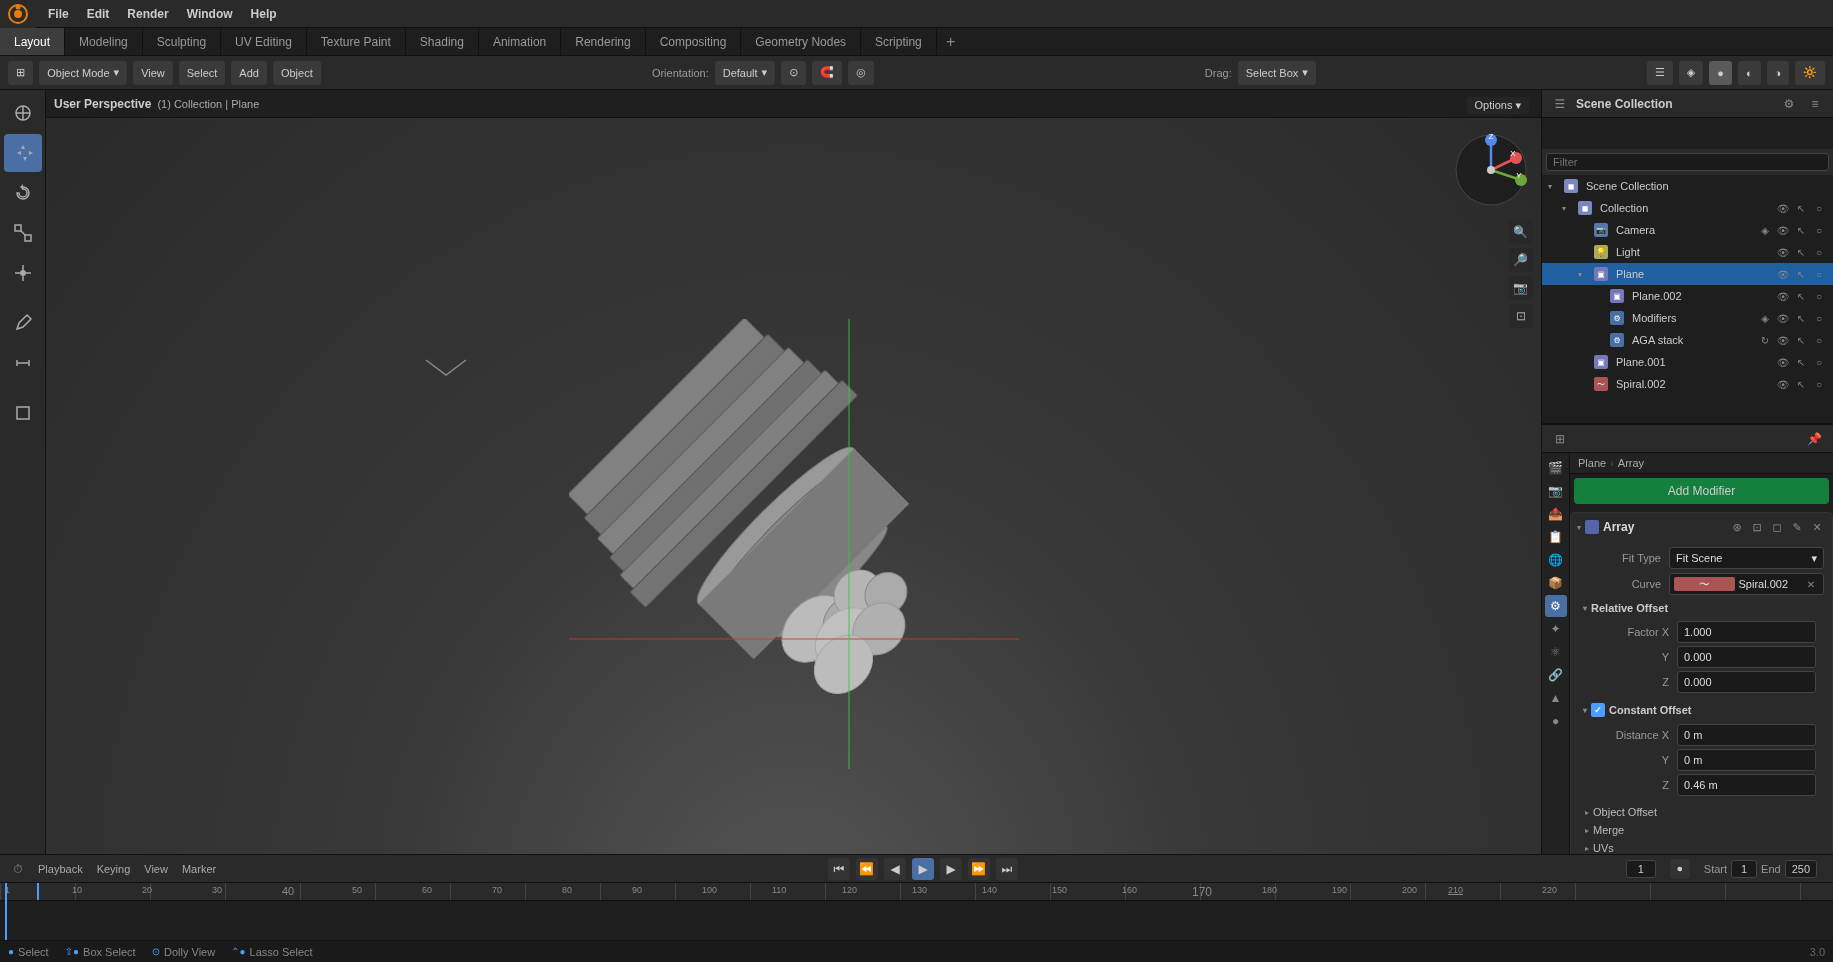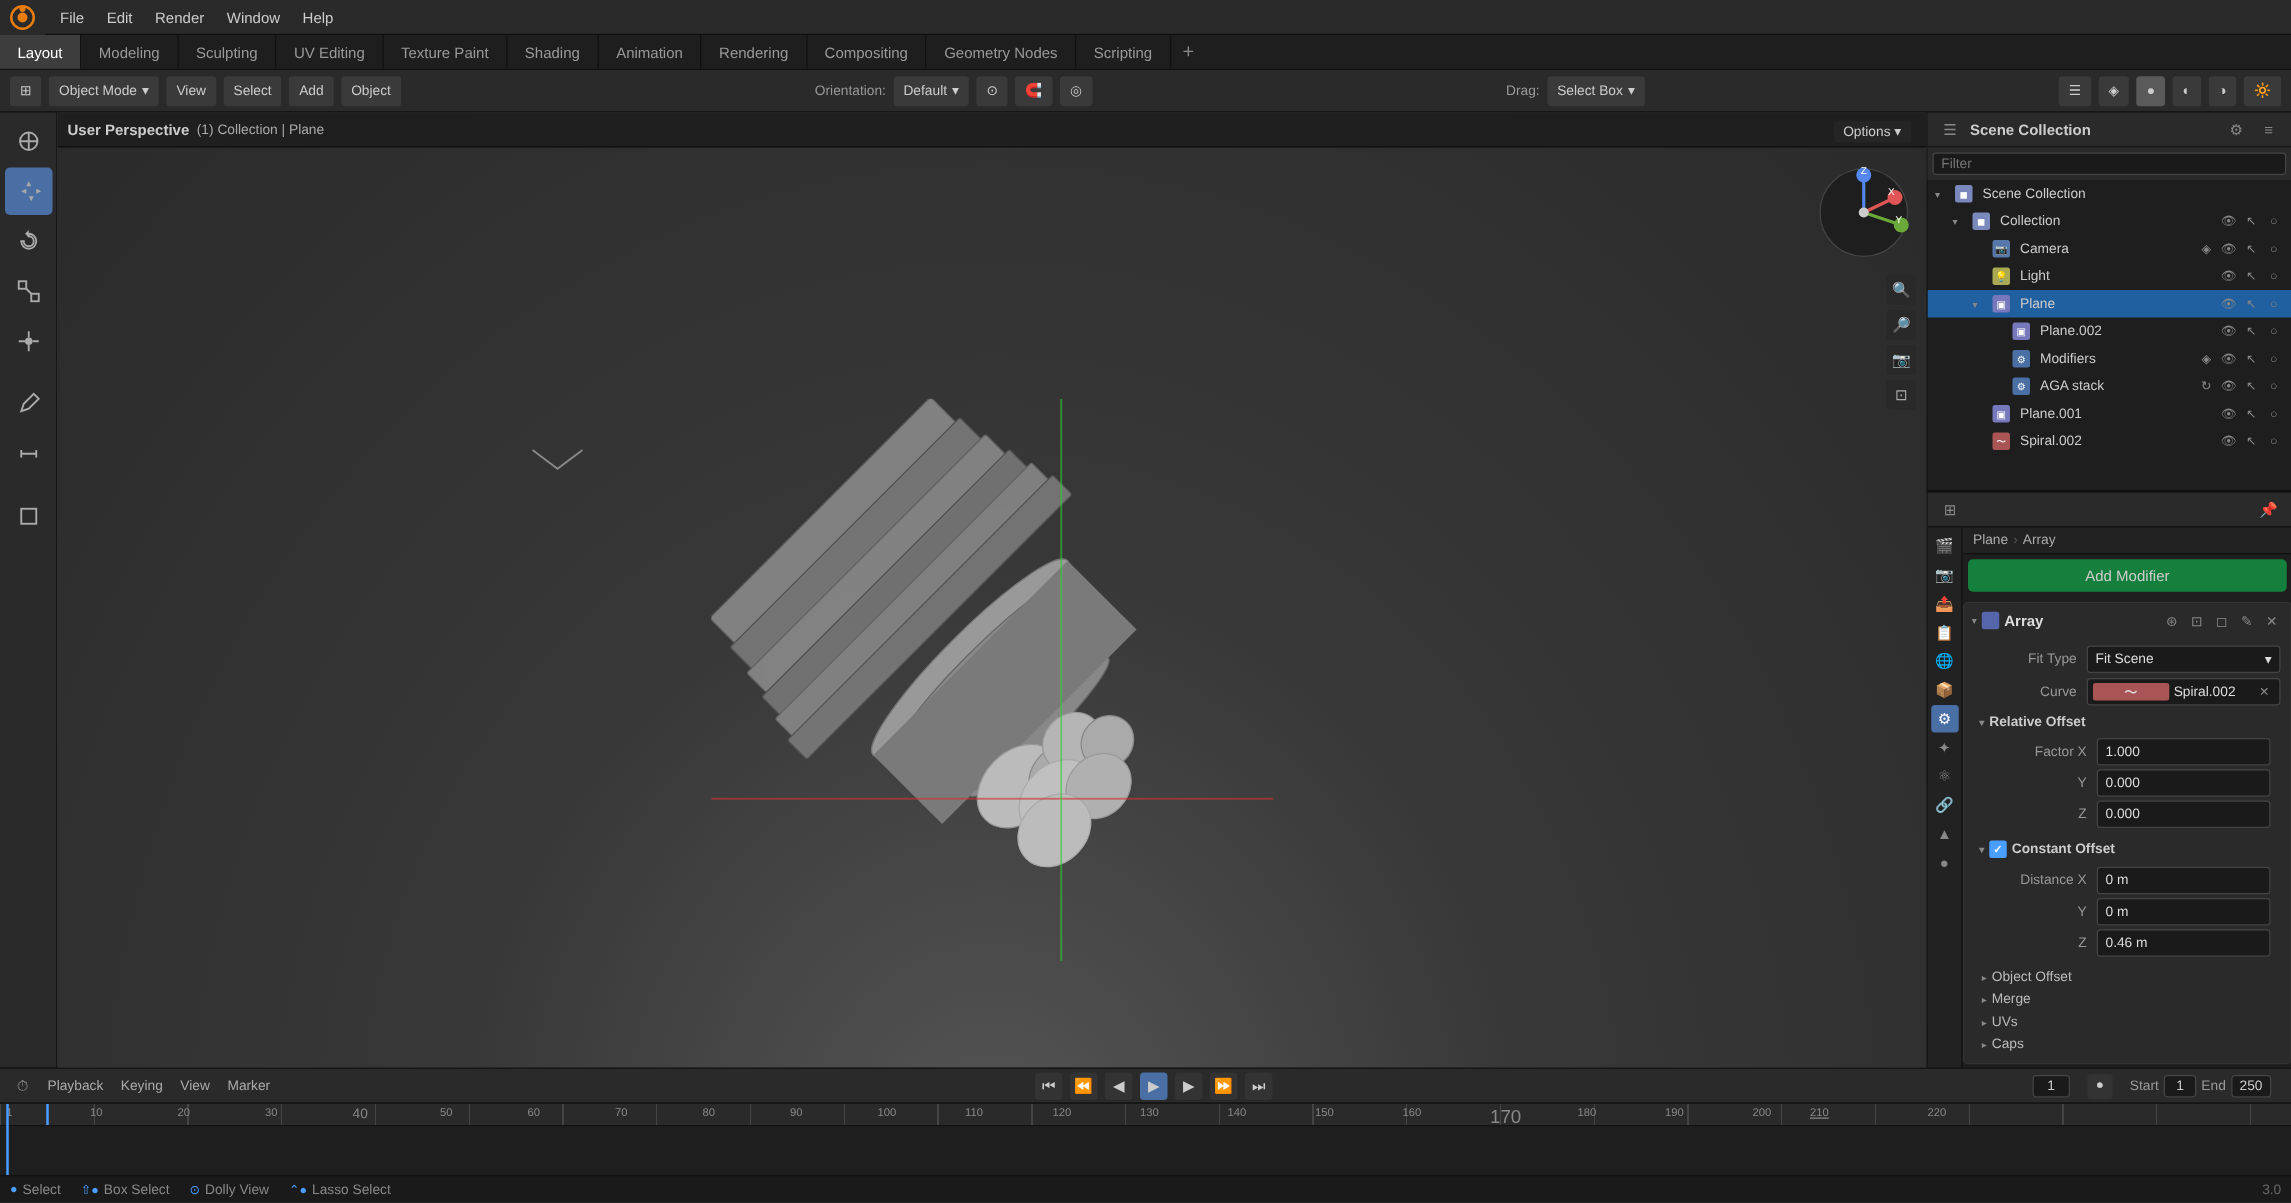--- a/index.html
+++ b/index.html
@@ -30,20 +30,21 @@
       background: #2a2a2a;
       display: flex;
       align-items: center;
       justify-content: center;
     }
     .top-menu-items {
       display: flex;
       align-items: flex-start;
       gap: 2px;
       padding: 0 4px;
+      font-weight: bold;
     }
     .top-menu-item {
       padding: 2px 8px;
       cursor: pointer;
       border-radius: 3px;
       font-size: 12px;
       color: #ccc;
     }
 
     
@@ -234,20 +235,21 @@
     
     .outliner {
       height: 250px;
       overflow-y: auto;
       flex-shrink: 0;
       border-bottom: 2px solid #111;
     }
     .outliner-search {
       padding: 4px;
       background: #2a2a2a;
+      margin-top: 31px;
     }
     .outliner-search input {
       width: 100%;
       background: #1a1a1a;
       border: 1px solid #444;
       border-radius: 3px;
       color: #ccc;
       padding: 2px 6px;
       font-size: 11px;
     }
@@ -1219,21 +1221,21 @@
         <span style="font-size:9px;color:#888;position:absolute;left:492px;">70</span>
         <span style="font-size:9px;color:#888;position:absolute;left:562px;">80</span>
         <span style="font-size:9px;color:#888;position:absolute;left:632px;">90</span>
         <span style="font-size:9px;color:#888;position:absolute;left:702px;">100</span>
         <span style="font-size:9px;color:#888;position:absolute;left:772px;">110</span>
         <span style="font-size:9px;color:#888;position:absolute;left:842px;">120</span>
         <span style="font-size:9px;color:#888;position:absolute;left:912px;">130</span>
         <span style="font-size:9px;color:#888;position:absolute;left:982px;">140</span>
         <span style="font-size:9px;color:#888;position:absolute;left:1052px;">150</span>
         <span style="font-size:9px;color:#888;position:absolute;left:1122px;">160</span>
-        <span style="font-size:15px;color:#888;position:absolute;left:1192px;">170</span>
+        <span style="font-size:12px;color:#888;position:absolute;left:1192px;">170</span>
         <span style="font-size:9px;color:#888;position:absolute;left:1262px;">180</span>
         <span style="font-size:9px;color:#888;position:absolute;left:1332px;">190</span>
         <span style="font-size:9px;color:#888;position:absolute;left:1402px;">200</span>
         <span style="font-size:9px;color:#888;position:absolute;left:1448px;text-decoration:underline;">210</span>
         <span style="font-size:9px;color:#888;position:absolute;left:1542px;">220</span>
       </div>
     </div>
 
     <div style="position:absolute;top:0;bottom:0;left:5px;width:2px;background:#4a9eff;z-index:5;"></div>
 

